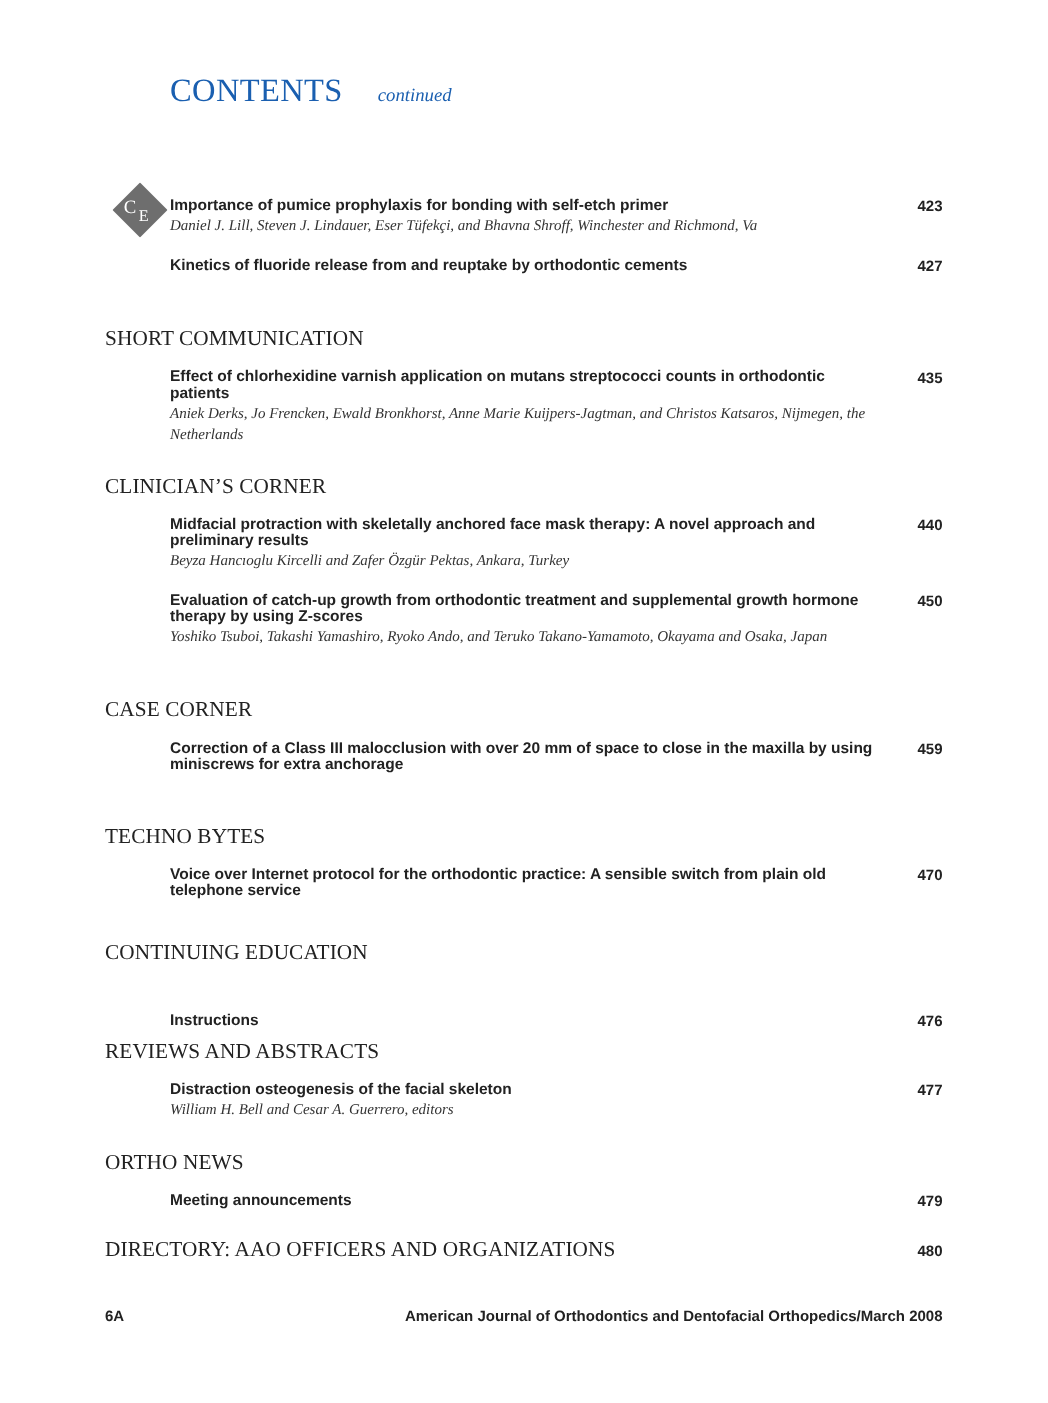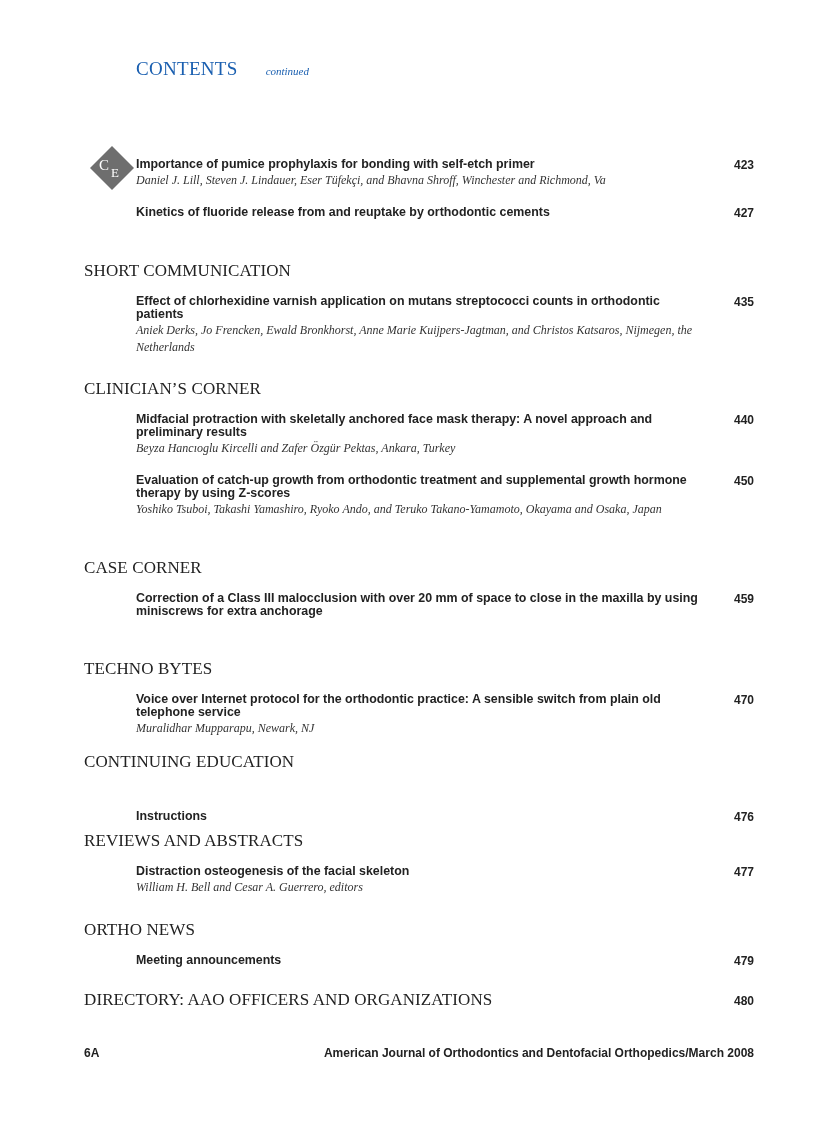--- a/index.html
+++ b/index.html
@@ -1,19 +1,19 @@
 <!DOCTYPE html>
 <html><head>
 <meta charset="utf-8">
 <style>
   html, body { margin: 0; padding: 0; background: #ffffff; }
   body { width: 838px; height: 1122px; position: relative; overflow: hidden; color: #1a1a1a; }
   .page-title { position: absolute; left: 136px; top: 58px; font-family: "Liberation Serif", serif; }
-  .page-title .main { font-size: 19px; color: #1a5fb0; letter-spacing: 0.3px; }
-  .page-title .sub { font-size: 11px; font-style: italic; color: #1a5fb0; margin-left: 24px; }
+  .page-title .main { font-size: 26px; color: #1a5fb0; letter-spacing: 0.3px; }
+  .page-title .sub { font-size: 15px; font-style: italic; color: #1a5fb0; margin-left: 24px; }
 
   .section-heading { position: absolute; left: 84px; font-family: "Liberation Serif", serif; font-size: 17px; color: #222; letter-spacing: 0.1px; }
   .section-page { position: absolute; right: 84px; font-family: "Liberation Sans", sans-serif; font-size: 12px; font-weight: bold; color: #222; }
 
   .entry { position: absolute; left: 136px; width: 620px; }
   .entry .title { font-family: "Liberation Sans", sans-serif; font-size: 12.4px; font-weight: bold; color: #222; line-height: 13px; width: 565px; }
   .entry .authors { font-family: "Liberation Serif", serif; font-style: italic; font-size: 12px; color: #333; line-height: 17px; margin-top: 1px; width: 565px; }
   .entry .page { position: absolute; right: 2px; top: 0; font-family: "Liberation Sans", sans-serif; font-size: 12px; font-weight: bold; color: #222; }
 
   .ce-badge { position: absolute; left: 90px; top: 146px; width: 44px; height: 44px; }
@@ -66,21 +66,20 @@
 
 <div class="section-heading" style="top:558px;">CASE CORNER</div>
 <div class="entry" style="top:592px;">
   <div class="title">Correction of a Class III malocclusion with over 20 mm of space to close in the maxilla by using miniscrews for extra anchorage</div>
   <div class="page">459</div>
 </div>
 
 <div class="section-heading" style="top:659px;">TECHNO BYTES</div>
 <div class="entry" style="top:693px;">
   <div class="title">Voice over Internet protocol for the orthodontic practice: A sensible switch from plain old telephone service</div>
-  <div class="authors">Muralidhar Mupparapu, Newark, NJ</div>
   <div class="page">470</div>
 </div>
 
 <div class="section-heading" style="top:720px;margin-top:32px;">CONTINUING EDUCATION</div>
 <div class="entry" style="top:795px;margin-top:15px;">
   <div class="title">Instructions</div>
   <div class="page">476</div>
 </div>
 
 <div class="section-heading" style="top:831px;">REVIEWS AND ABSTRACTS</div>

